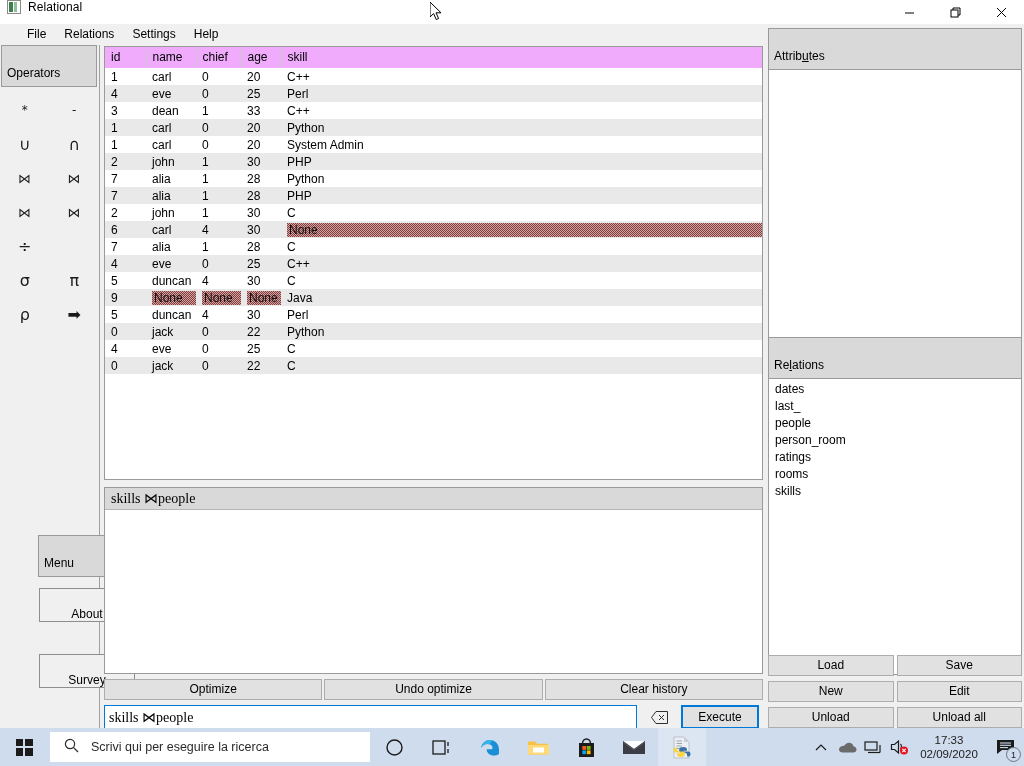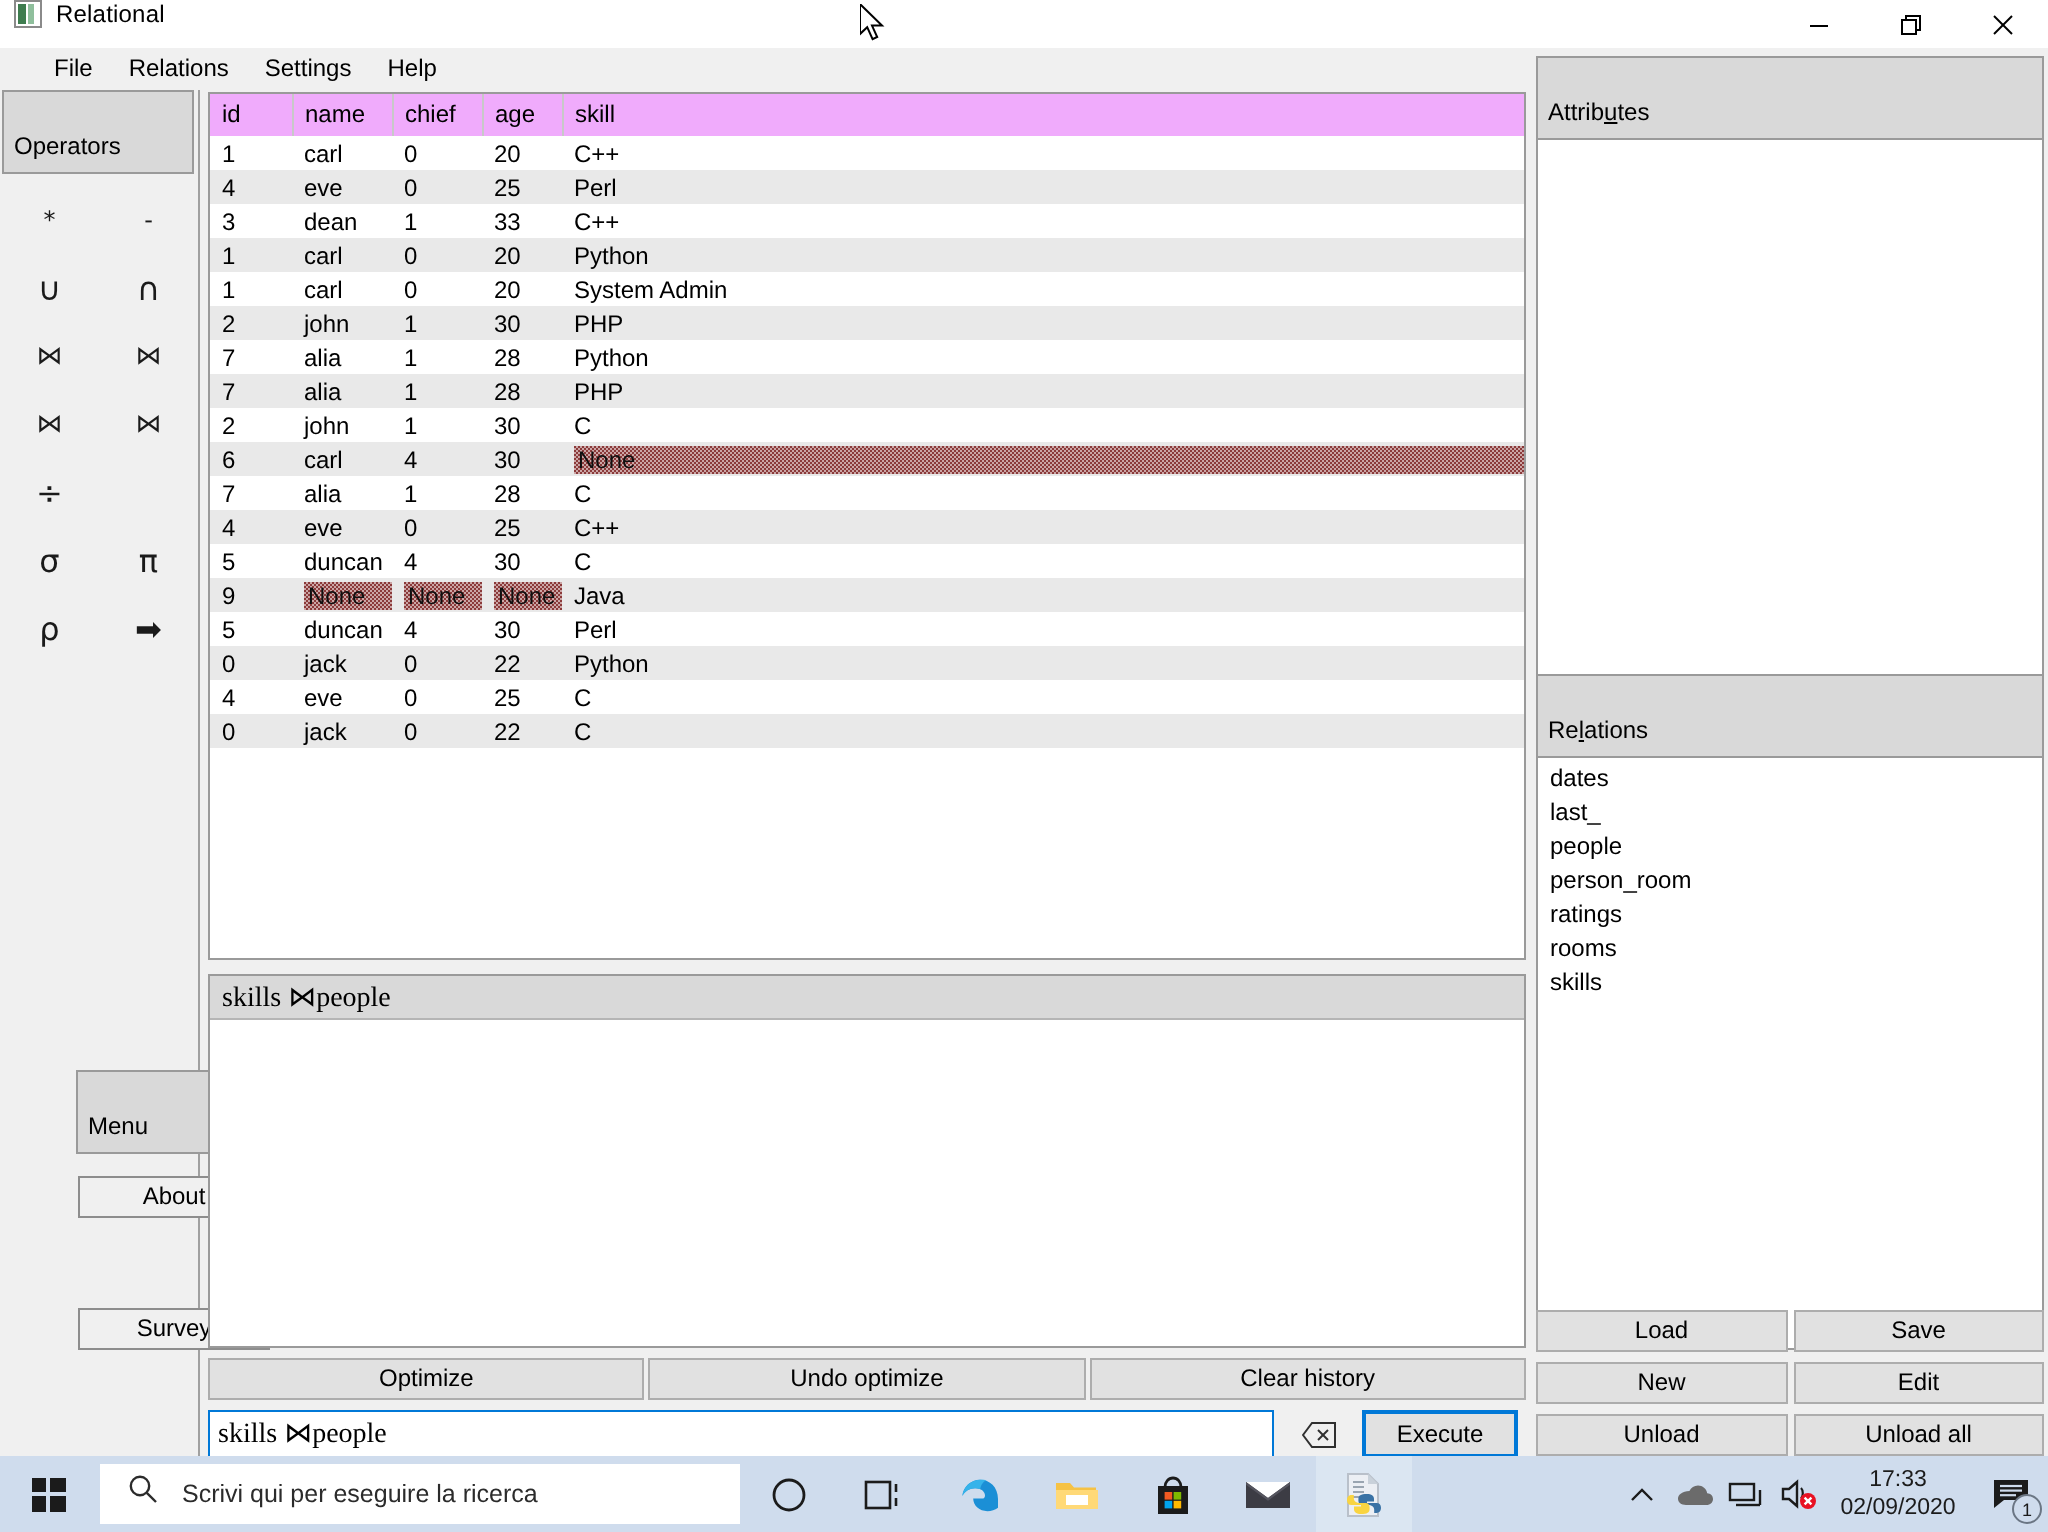--- a/index.html
+++ b/index.html
@@ -104,21 +104,21 @@
   .side-btn {
     display: block;
     width: 96px; margin: 0 auto;
     height: 21px; line-height: 19px;
     background: #f0f0f0;
     border: 1px solid #8d8d8d;
     font-size: 12px;
     color: #000;
     text-align: center;
     font-family: "Liberation Sans", sans-serif;
-    padding: 0;
+    padding: 16px;
   }
   .btn-about { position: absolute; left: 2px; top: 53px; }
   .btn-survey { position: absolute; left: 2px; top: 119px; }
 
   
   .table-panel {
     position: absolute; left: 104px; top: 46px;
     width: 659px; height: 434px;
     background: #ffffff;
     border: 1px solid #9a9a9a;

